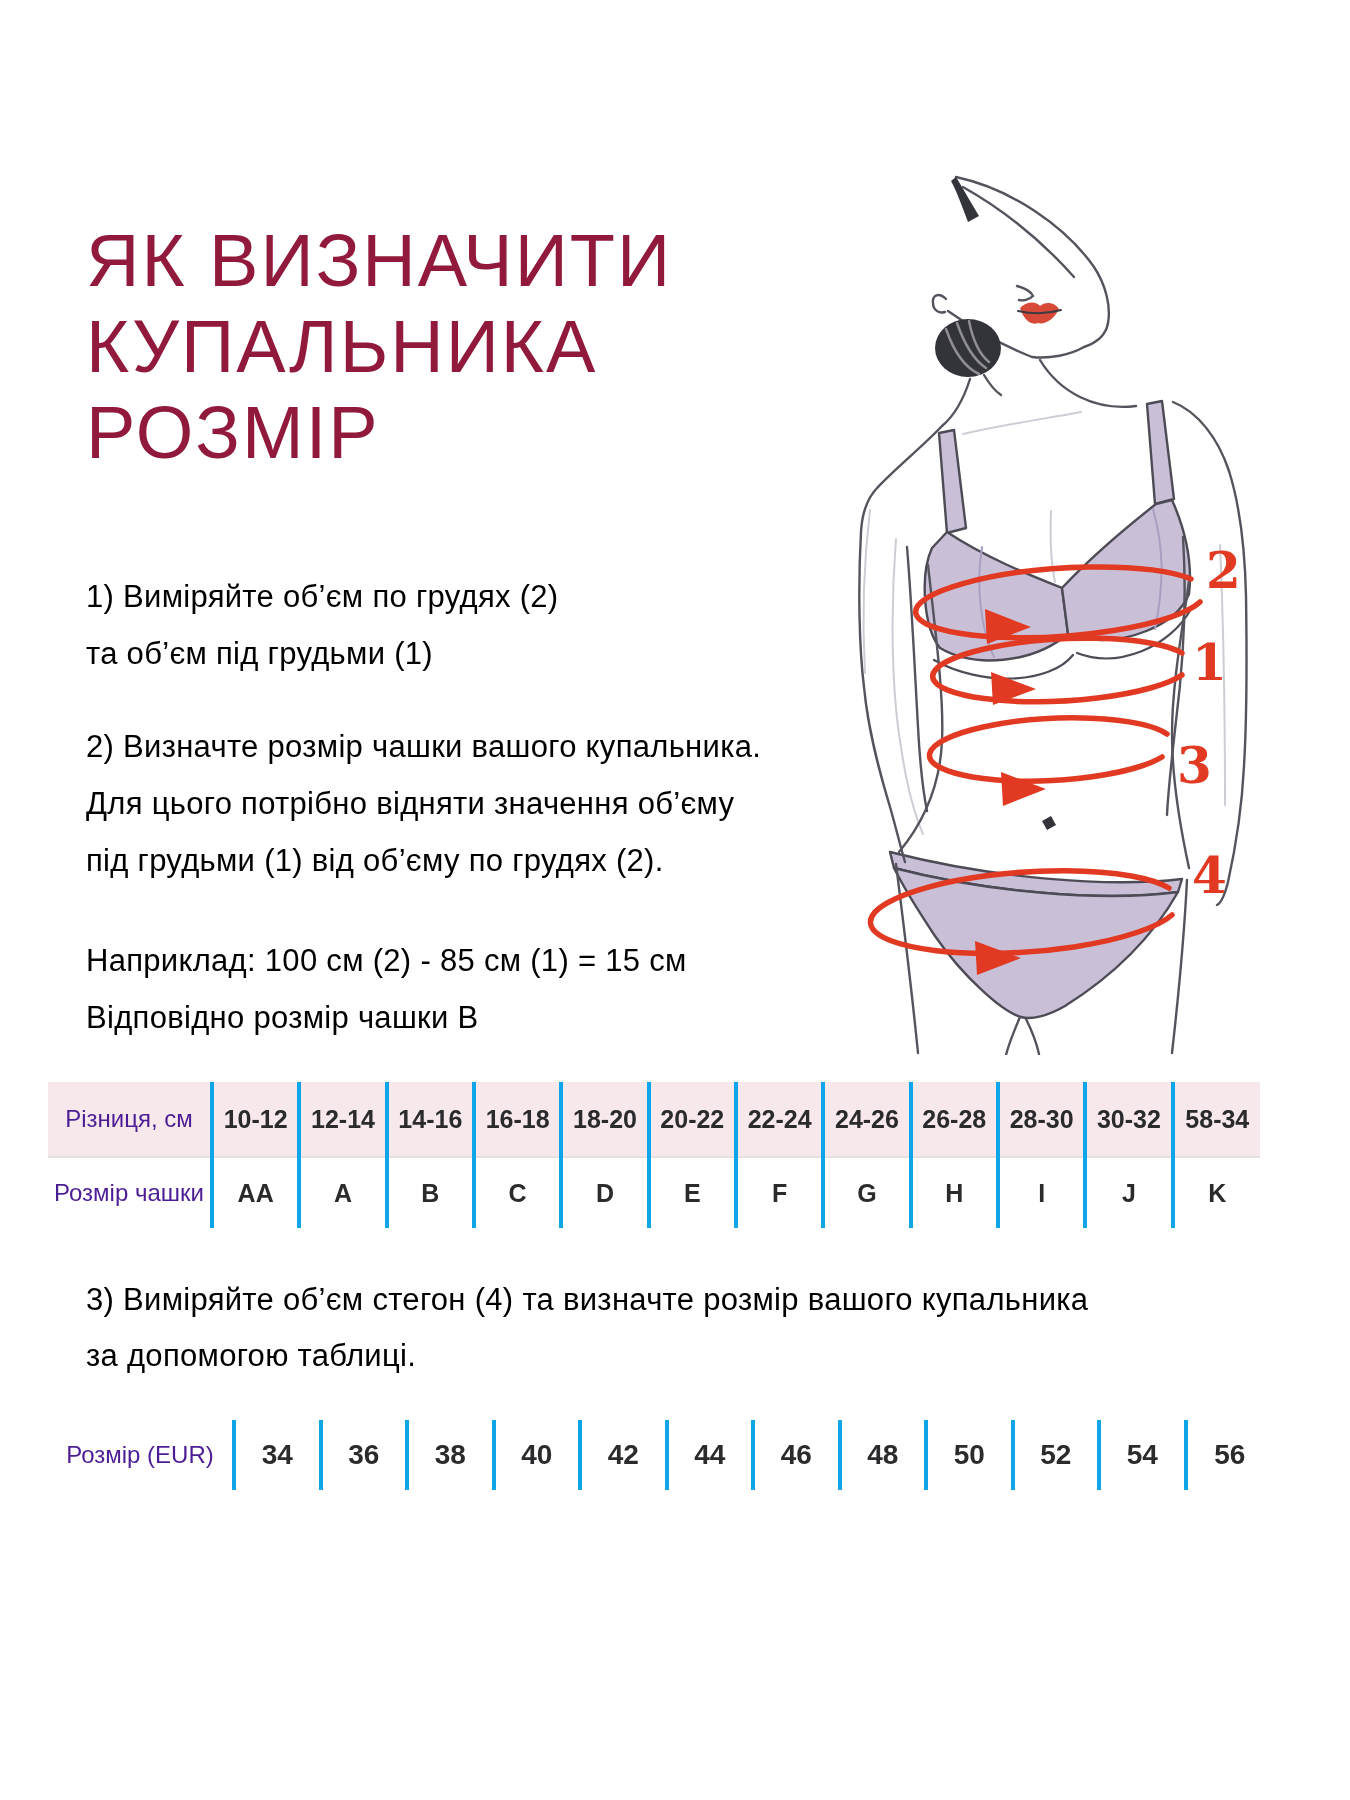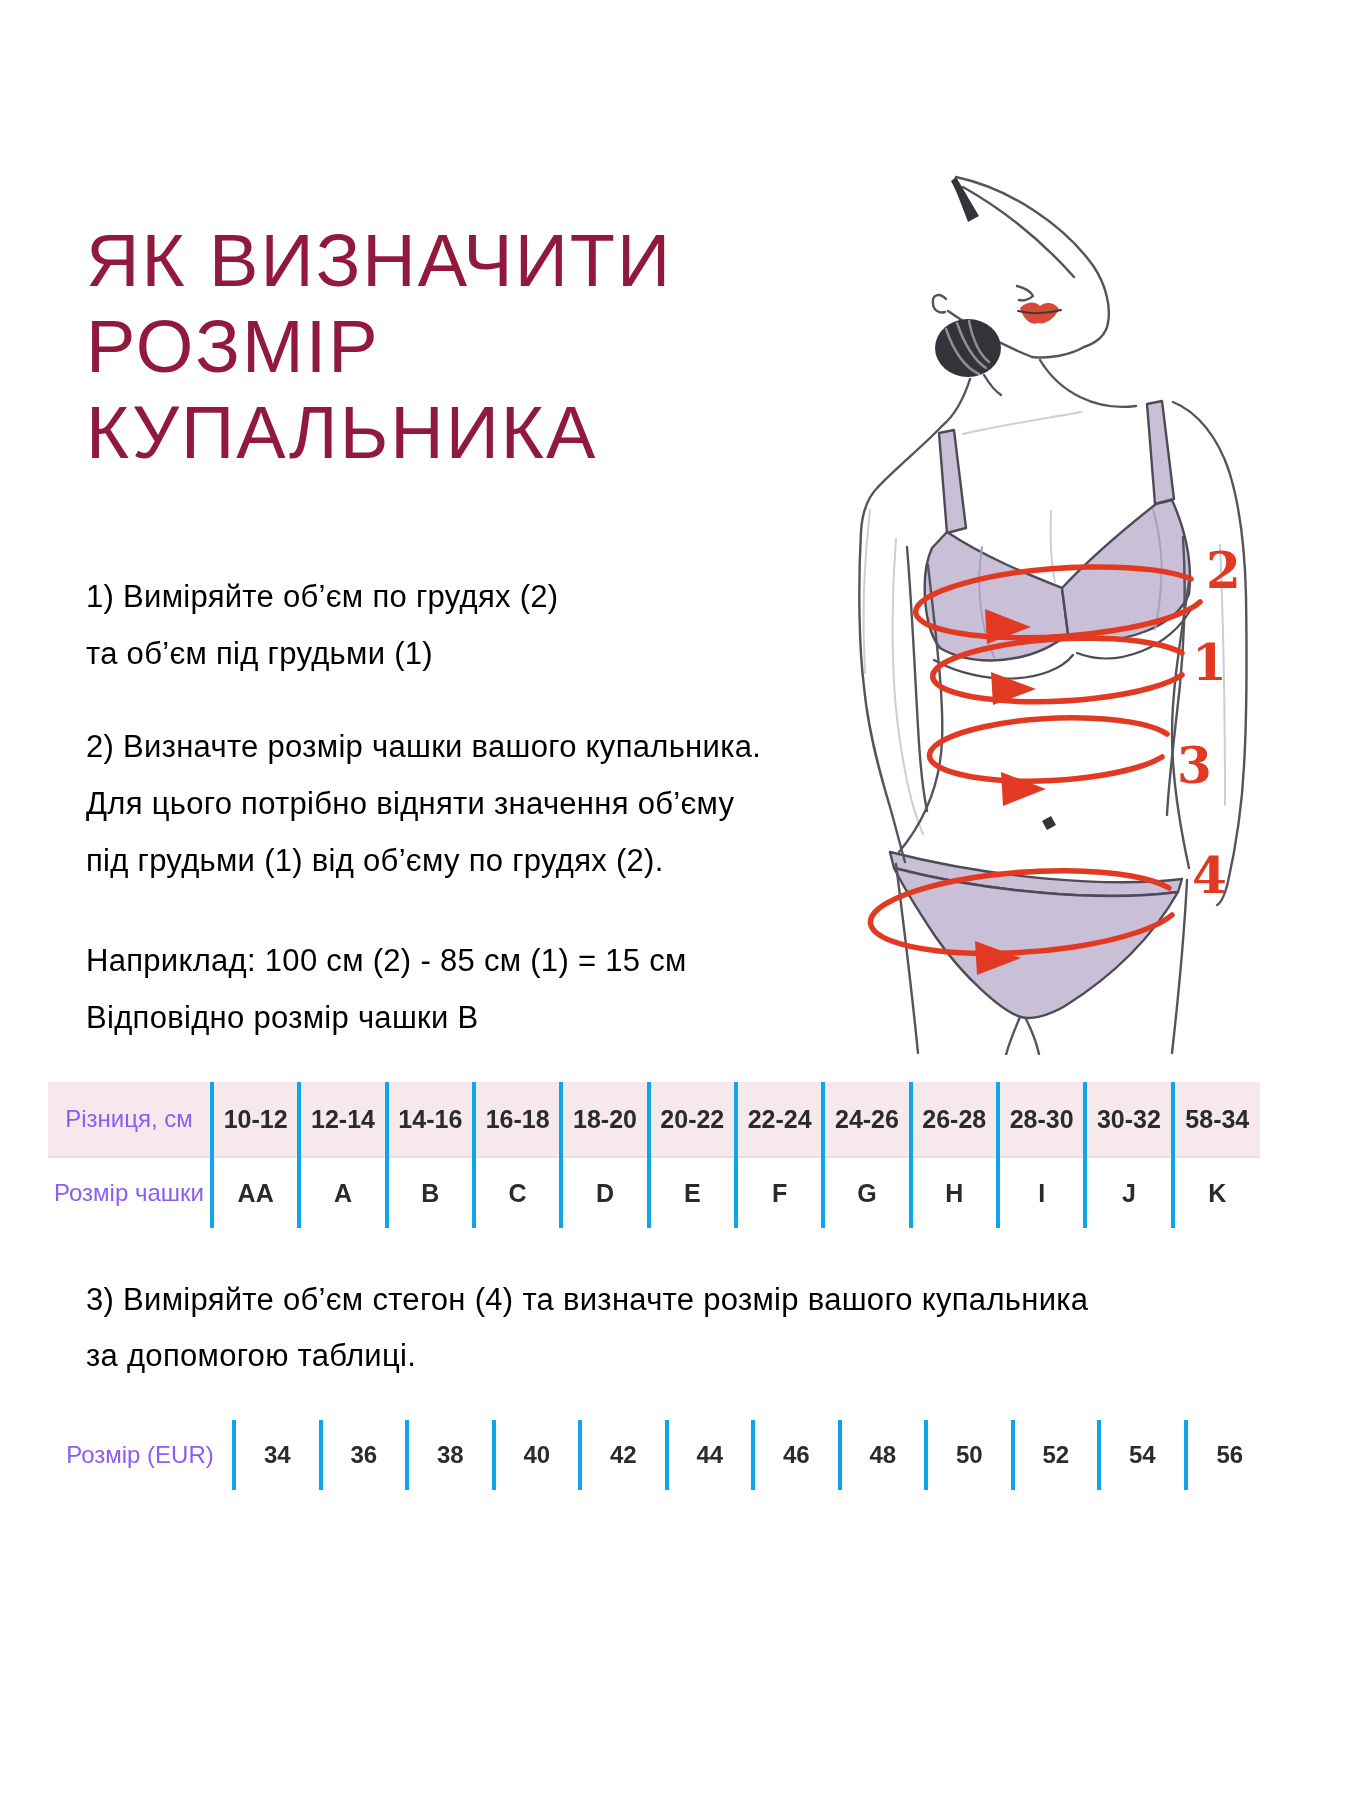--- a/index.html
+++ b/index.html
@@ -13,46 +13,46 @@
         letter-spacing:0.3px;font-weight:400;}
   .p1{top:568px;}
   .p2{top:718px;}
   .example{top:932px;}
   .p3{top:1272px;line-height:56px;}
   
   table.size{position:absolute;border-collapse:collapse;table-layout:fixed;}
   table.size td{text-align:center;vertical-align:middle;padding:0;}
   table.size td + td{border-left:4px solid #0ea5e9;}
   tr.hdr td{background:#f7e9eb;border-bottom:2px solid #e8dfe1;}
-  td.lbl{font-size:24px;color:#8b5cf6;font-weight:400;}
+  td.lbl{font-size:24px;color:#4c1d95;font-weight:400;}
   td.val{font-weight:bold;color:#2b2b2e;}
   .t1{left:48px;top:1082px;width:1212px;}
   .t1 tr.hdr td{height:74px;}
   .t1 tr.body td{height:70px;}
   .t1 td.val{font-size:25px;}
   .t2{left:48px;top:1420px;width:1224px;}
   .t2 tr.hdr td{height:72px;}
   .t2 tr.body td{height:70px;}
   .t2 tr.hdr td.val{font-size:21px;letter-spacing:-0.3px;}
-  .t2 tr.body td.val{font-size:24px;margin-left:12px;}
+  .t2 tr.body td.val{font-size:28px;margin-left:12px;}
   
   .figure{position:absolute;left:720px;top:115px;width:620px;height:940px;}
   .figure svg{display:block;width:100%;height:100%;}
   .rednum{font-family:"DejaVu Serif","Liberation Serif",serif;font-weight:bold;
           font-size:50px;fill:#e23a22;}
 </style>
 </head>
 <body>
 
 <div class="page">
 
   <div class="title">
     <div>ЯК ВИЗНАЧИТИ</div>
+    <div>КУПАЛЬНИКА</div>
     <div>РОЗМІР</div>
-    <div>КУПАЛЬНИКА</div>
   </div>
 
   <div class="para p1">
     <div>1) Виміряйте об’єм по грудях (2)</div>
     <div>та об’єм під грудьми (1)</div>
   </div>
 
   <div class="para p2">
     <div>2) Визначте розмір чашки вашого купальника.</div>
     <div>Для цього потрібно відняти значення об’єму</div>

